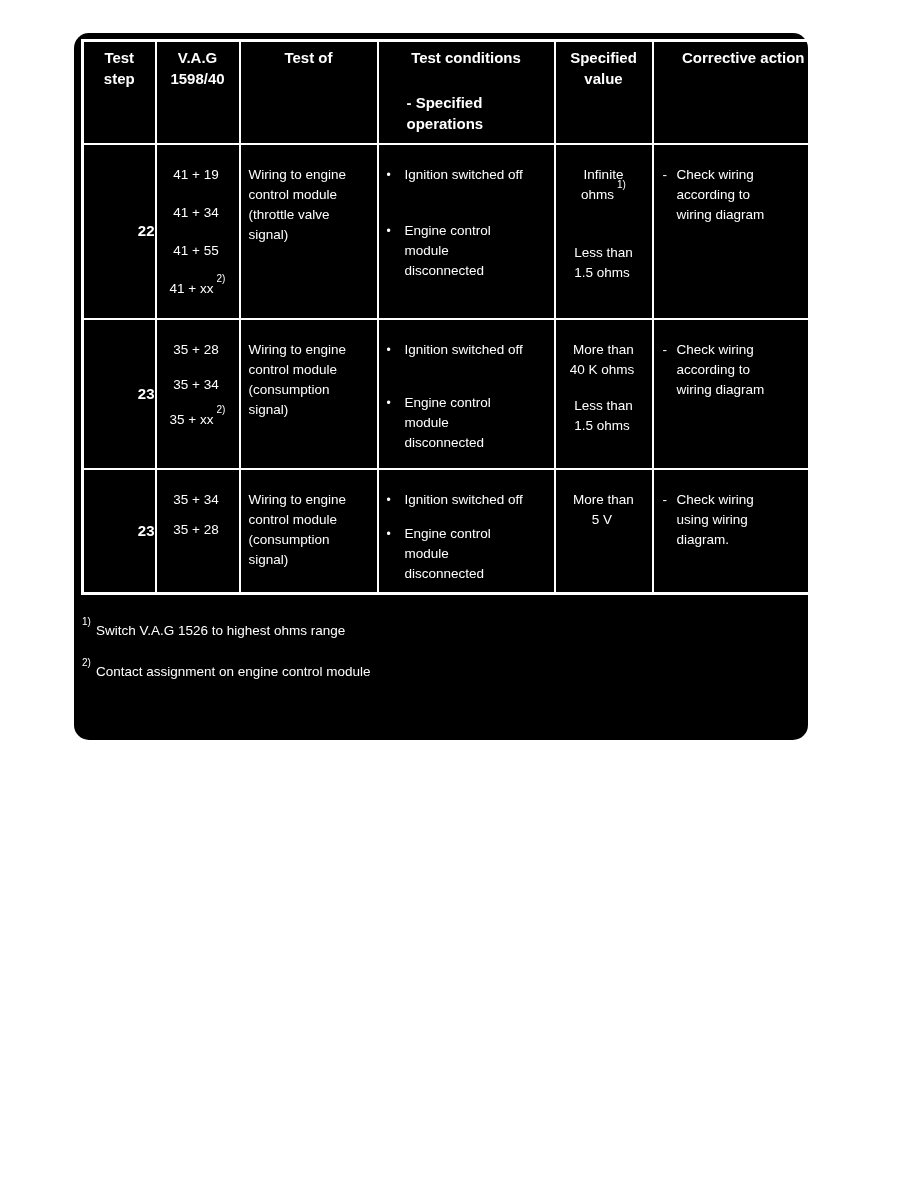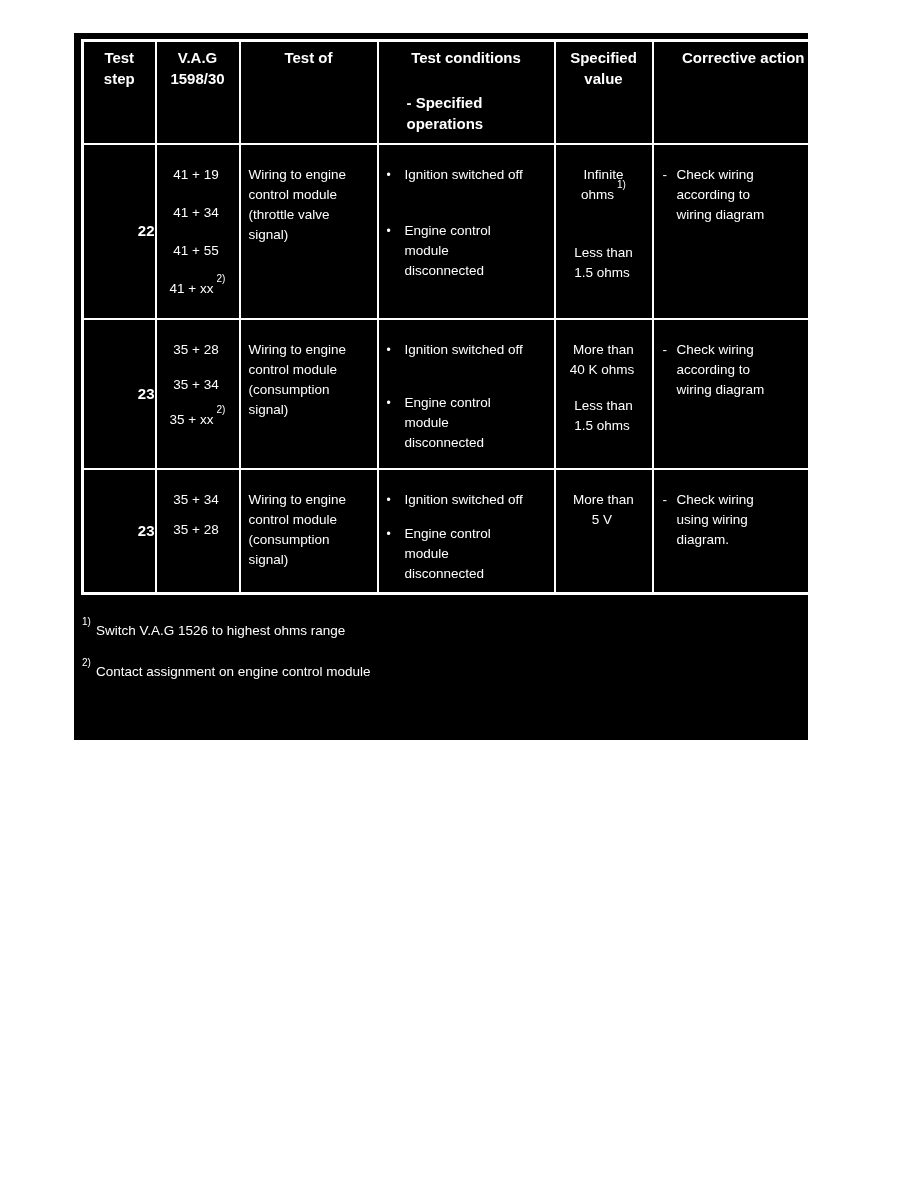--- a/index.html
+++ b/index.html
@@ -5,21 +5,21 @@
   * { margin: 0; padding: 0; box-sizing: border-box; }
   html, body { background: #ffffff; }
   body {
     width: 918px; height: 1188px; position: relative;
     font-family: "Liberation Sans", sans-serif;
     -webkit-font-smoothing: antialiased;
   }
   .panel {
     position: absolute; left: 74px; top: 33px;
     width: 734px; height: 707px;
-    background: #000000; color: #ffffff;
+    background: #000000; color: #ffffff; border-radius: 15px;
   }
   table.test-table {
     position: absolute; left: 7px; top: 6px;
     width: 752px; table-layout: fixed;
     border-collapse: collapse;
     border: 3px solid #ffffff;
   }
   td {
     border: 2px solid #ffffff;
     vertical-align: top;
@@ -88,21 +88,21 @@
       <col style="width:177px">
         <col style="width:98px">
         <col style="width:182px">
     </colgroup>
 
     <tbody>
         <tr class="hrow">
       <td class="hd"><span class="pre">Test
 step</span></td>
       <td class="hd"><span class="pre">V.A.G
-1598/30</span></td>
+1598/40</span></td>
       <td class="hd"><span class="pre">Test of</span></td>
       <td class="hd">
         <div>Test conditions</div>
         <div class="add-ops">- Specified operations</div>
       </td>
       <td class="hd"><span class="pre">Specified
 value</span></td>
       <td class="hd"><span>Corrective action</span></td>
     </tr>
 

